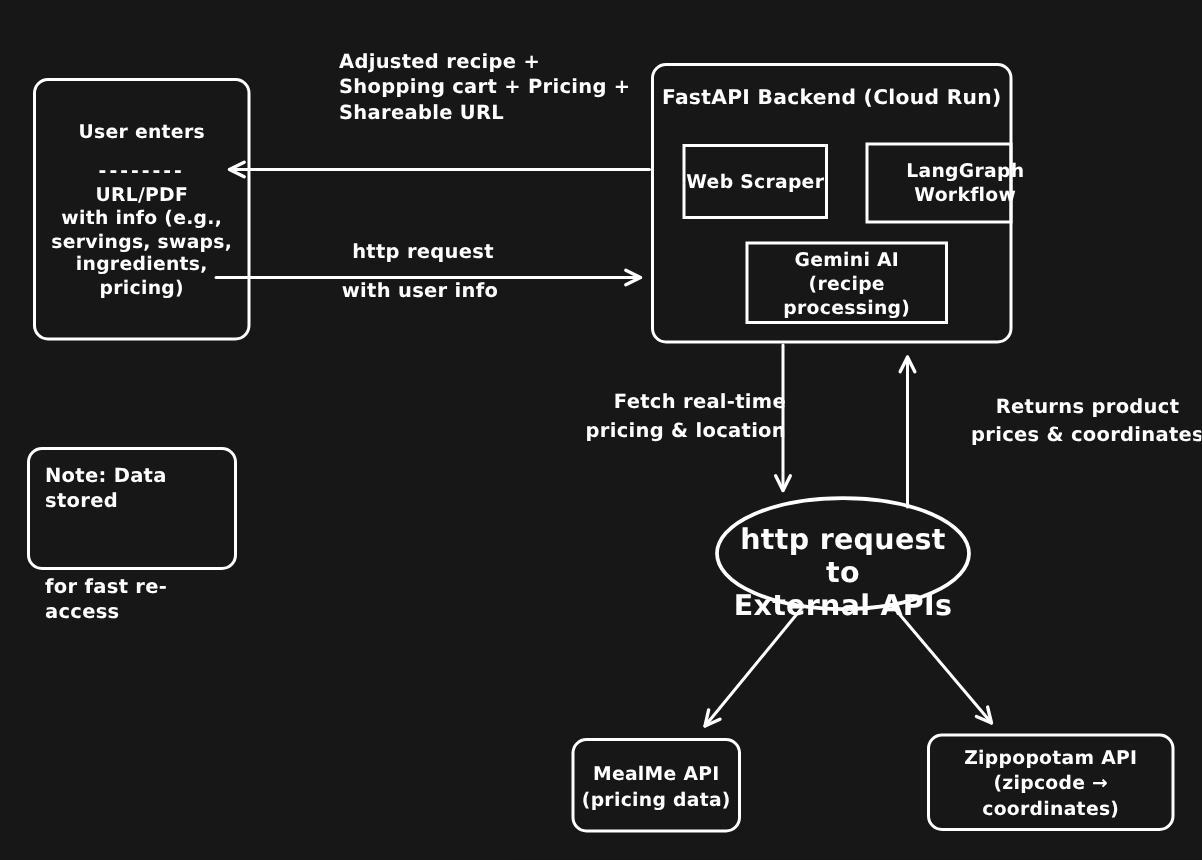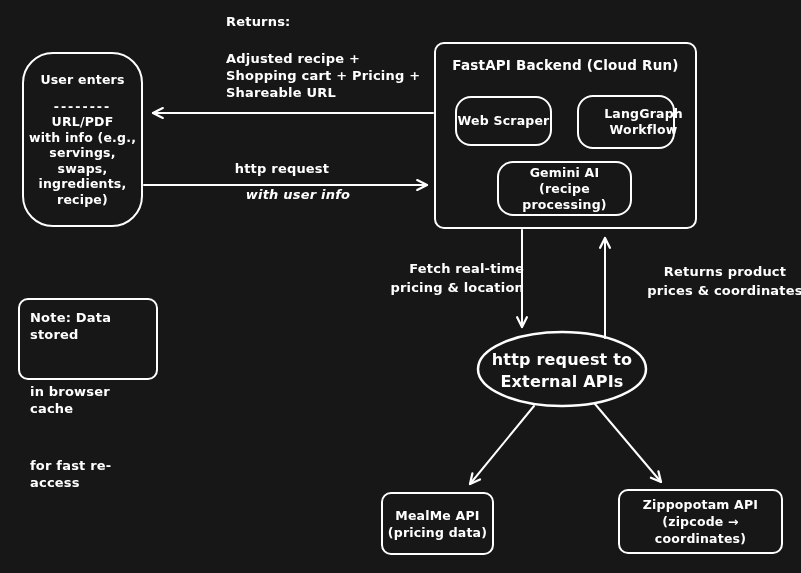--- a/index.html
+++ b/index.html
@@ -25,52 +25,52 @@
     border: 2px solid var(--stroke, #ffffff);
     border-radius: 10px;
     display: flex;
     flex-direction: column;
     align-items: center;
     justify-content: center;
     text-align: center;
     font-size: 12.5px;
     line-height: 16px;
   }
-  .user-box { left: 22px; top: 52px; width: 121px; height: 175px; line-height: 15.5px; border-radius: 31px; }
+  .user-box { left: 22px; top: 52px; width: 145px; height: 175px; line-height: 15.5px; }
   .user-box .gap { height: 11px; }
   .user-box .divider { letter-spacing: 2px; }
 
   .backend-box {
-    left: 434px; top: 42px; width: 263px; height: 187px;
+    left: 434px; top: 42px; width: 241px; height: 187px;
     justify-content: flex-start; padding-top: 13px;
   }
   .backend-title { font-size: 13.5px; }
-  .inner-box { border-radius: 16px; }
+  .inner-box { border-radius: 0; }
   .web-scraper-box { left: 19px; top: 52px; width: 97px; height: 50px; }
   .langgraph-box  { left: 141px; top: 51px; width: 98px; height: 54px; padding-left: 35px; }
   .gemini-box     { left: 61px; top: 117px; width: 135px; height: 55px; }
 
   .note-box {
     left: 18px; top: 298px; width: 140px; height: 82px;
     align-items: flex-start; justify-content: flex-start;
     text-align: left; padding: 9px 0 0 10px;
     font-size: 13px; line-height: 17px; gap: 40px;
   }
 
   .mealme-box { left: 381px; top: 492px; width: 113px; height: 63px; line-height: 17px; }
   .zippopotam-box { left: 618px; top: 489px; width: 165px; height: 65px; line-height: 17px; }
 
   .label { position: absolute; font-size: 13px; }
   .returns-note { left: 226px; top: 13px; line-height: 17px; }
   .returns-note .lines { margin-top: 20px; }
   .http-label-1 { left: 197px; top: 161px; width: 170px; text-align: center; }
-  .http-label-2 { left: 213px; top: 187px; width: 170px; text-align: center; font-style: italic; }
+  .http-label-2 { left: 195px; top: 187px; width: 170px; text-align: center; }
   .fetch-label { left: 374px; top: 259px; width: 150px; text-align: right; line-height: 19px; }
   .returns-product-label { left: 607px; top: 262px; width: 160px; text-align: center; line-height: 19px; padding-left: 38px; }
-  .ellipse-label { left: 487px; top: 349px; width: 150px; text-align: center; line-height: 22px; font-size: 16px; }
+  .ellipse-label { left: 487px; top: 349px; width: 150px; text-align: center; line-height: 22px; font-size: 19px; }
 </style>
 </head>
 <body>
 
 <div class="canvas">
 
   <svg class="svg-layer" viewBox="0 0 801 573">
     <defs>
       <marker id="arrowhead" viewBox="0 0 10 10" refX="8.5" refY="5" markerWidth="7" markerHeight="7" orient="auto-start-reverse">
         <path d="M1.5 1.5 L8.5 5 L1.5 8.5" stroke-width="1.6" stroke-linejoin="round" stroke-linecap="round"></path>
@@ -86,25 +86,24 @@
   </svg>
 
   <div class="box user-box">
     <div>User enters</div>
     <div class="gap"></div>
     <div class="divider">--------</div>
     <div>URL/PDF</div>
     <div>with info (e.g.,</div>
     <div>servings, swaps,</div>
     <div>ingredients,</div>
-    <div>recipe)</div>
+    <div>pricing)</div>
   </div>
 
   <div class="label returns-note">
-    <div>Returns:</div>
     <div class="lines">
       <div>Adjusted recipe +</div>
       <div>Shopping cart + Pricing +</div>
       <div>Shareable URL</div>
     </div>
   </div>
 
   <div class="label http-label-1">http request</div>
   <div class="label http-label-2">with user info</div>
 
@@ -118,21 +117,20 @@
       <div>Workflow</div>
     </div>
     <div class="box inner-box gemini-box">
       <div>Gemini AI</div>
       <div>(recipe processing)</div>
     </div>
   </div>
 
   <div class="box note-box">
     <div>Note: Data stored</div>
-    <div>in browser cache</div>
     <div>for fast re-access</div>
   </div>
 
   <div class="label fetch-label">
     <div>Fetch real-time</div>
     <div>pricing &amp; location</div>
   </div>
 
   <div class="label returns-product-label">
     <div>Returns product</div>

